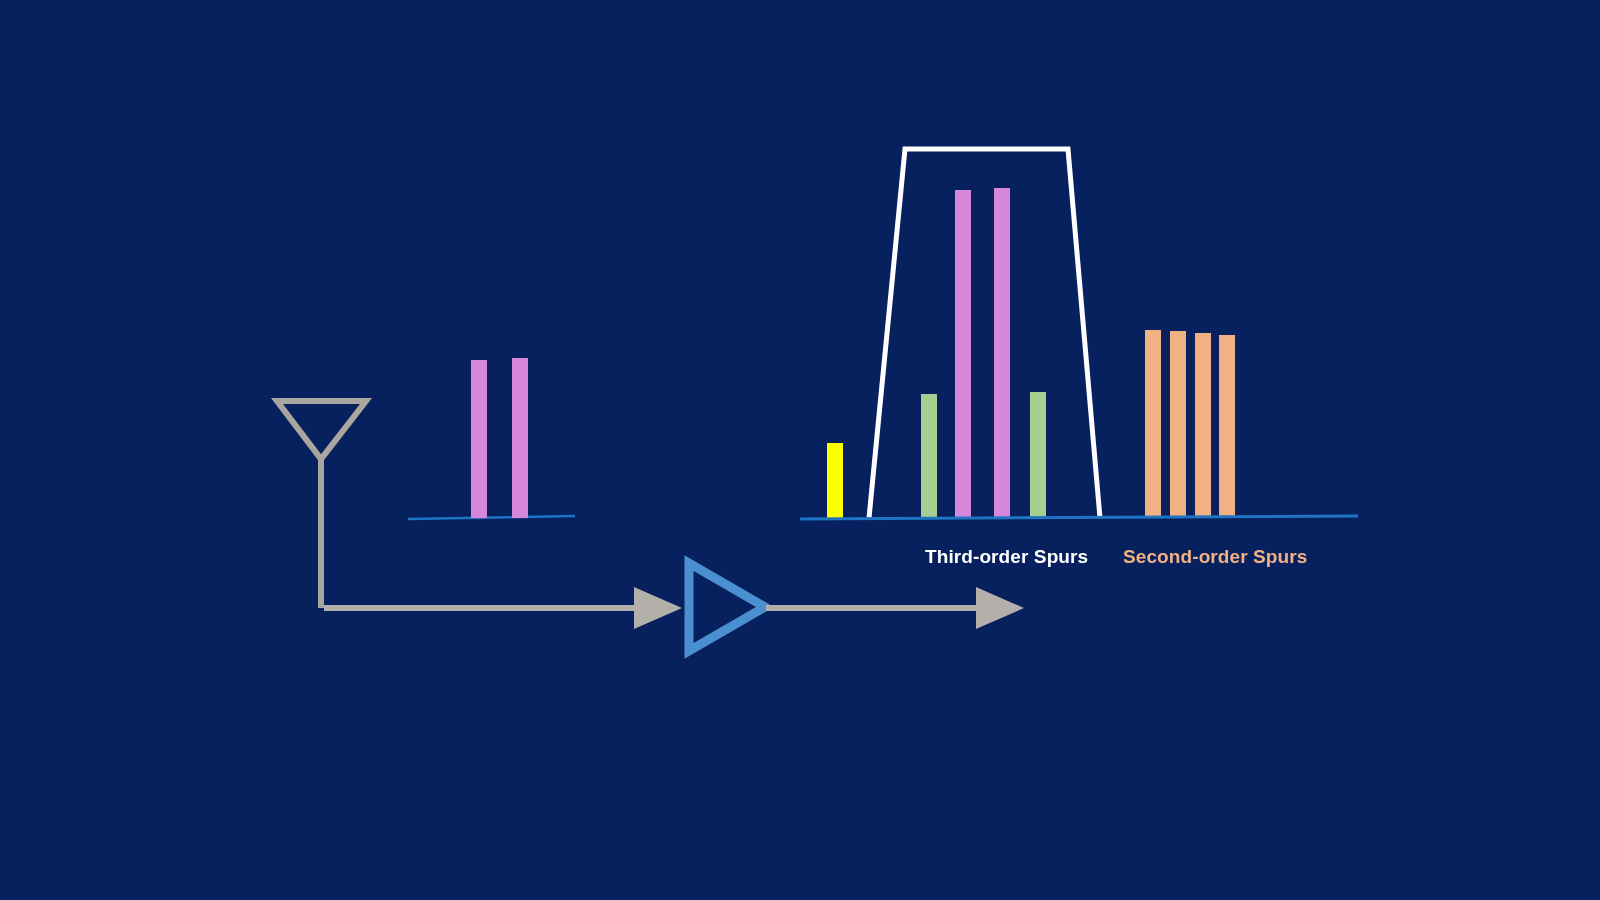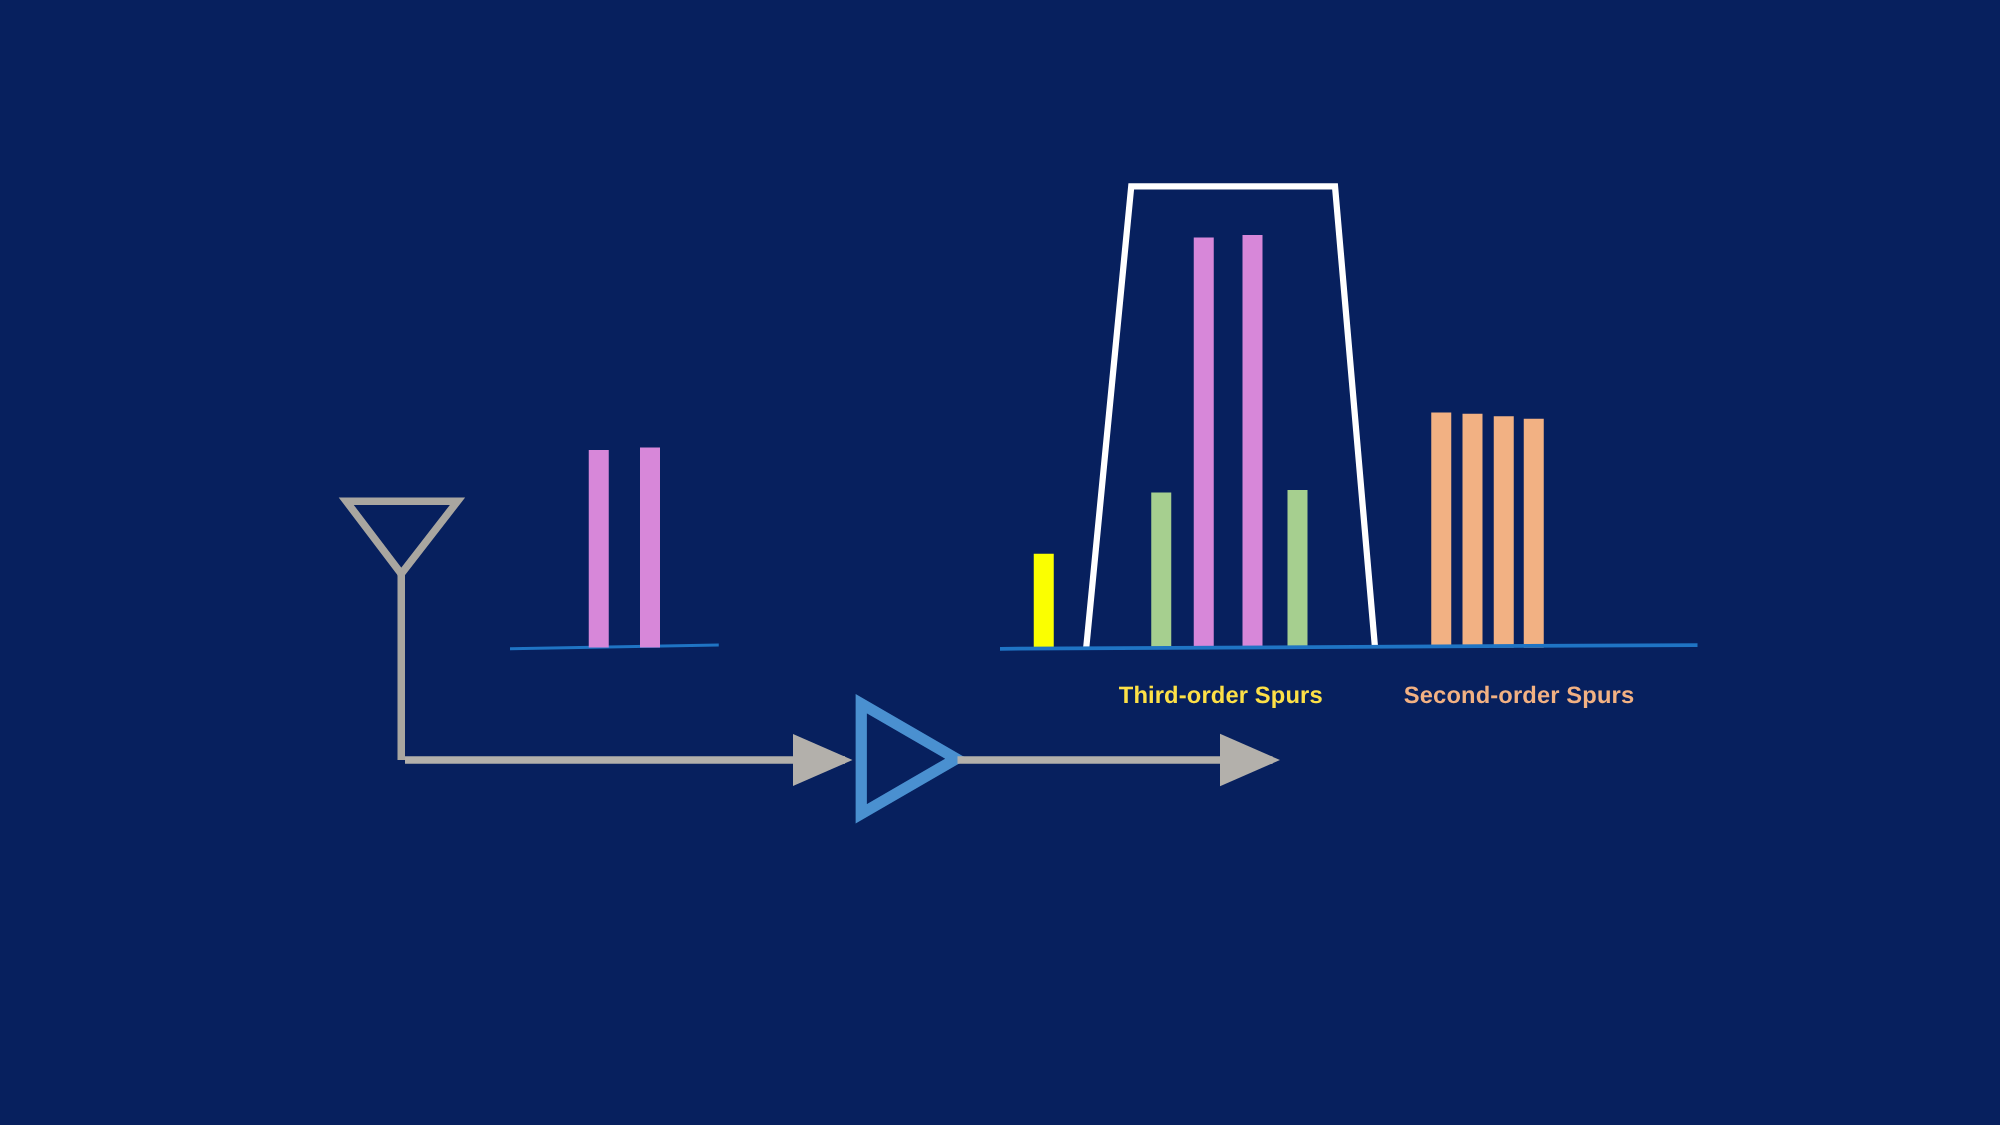--- a/index.html
+++ b/index.html
@@ -87,17 +87,17 @@
       <rect x="1145" y="330" width="16" height="188" fill="#f2b183"></rect>
       <rect x="1170" y="331" width="16" height="187" fill="#f2b183"></rect>
       <rect x="1195" y="333" width="16" height="185" fill="#f2b183"></rect>
       <rect x="1219" y="335" width="16" height="183" fill="#f2b183"></rect>
 
       <path id="output-baseline" d="M800,519 L1358,516" stroke="#1f74c4" stroke-width="3" fill="none"></path>
     </g>
 
   </svg>
 
-  <div class="spur-label" id="label-third-order" style="color:#fde047;">Third-order Spurs</div>
+  <div class="spur-label" id="label-third-order" style="color:#ffffff;margin-left:30px;">Third-order Spurs</div>
 
   <div class="spur-label" id="label-second-order" style="color:#f2b183;">Second-order Spurs</div>
 
 </div>
 
 </body></html>

